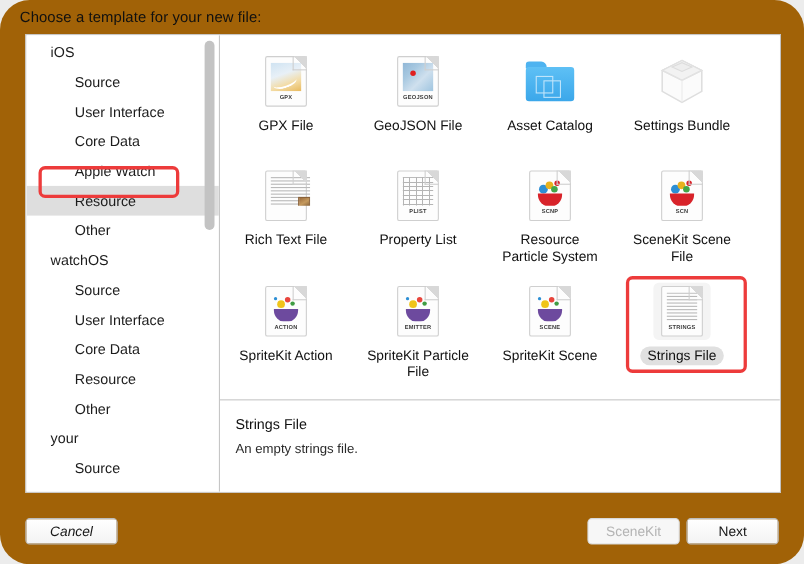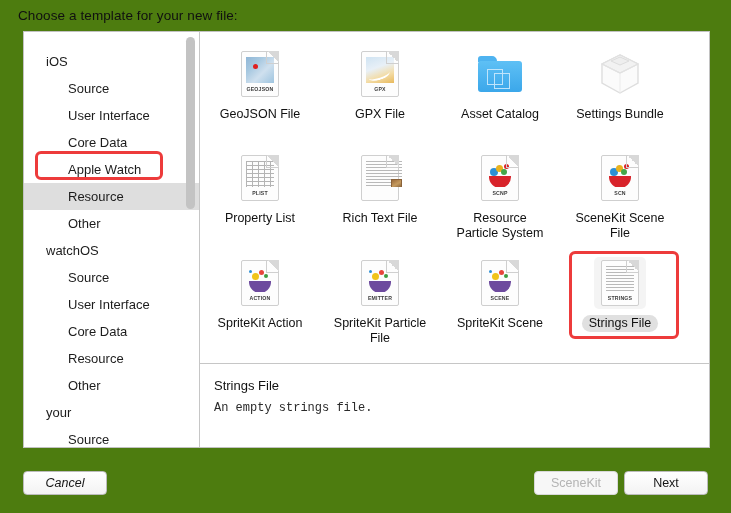--- a/index.html
+++ b/index.html
@@ -6,21 +6,22 @@
   html, body {
     width: 731px; height: 513px;
     font-family: "Liberation Sans", sans-serif;
     background: #ececec;
     overflow: hidden;
     -webkit-font-smoothing: antialiased;
   }
   .dialog {
     position: relative;
     width: 731px; height: 513px;
-    background: #4d7c0f;
+    background: #a16207;
+    border-radius: 27px;
   }
   .dialog-header {
     position: absolute;
     left: 18px; top: 8px;
     font-size: 13.5px;
     color: #101010;
     letter-spacing: 0.1px;
   }
   .content-frame {
     position: absolute;
@@ -33,21 +34,21 @@
   }
   
   .sidebar {
     position: relative;
     width: 176px;
     height: 100%;
     background: #ffffff;
     border-right: 1px solid #c6c6c6;
     overflow: hidden;
   }
-  .sb-list { position: relative; padding-top: 16px; }
+  .sb-list { position: relative; padding-top: 2px; }
   .sb-row {
     position: relative;
     height: 27px;
     line-height: 27px;
     font-size: 13px;
     color: #1c1c1c;
     white-space: nowrap;
   }
   .sb-row.group { padding-left: 22px; }
   .sb-row.child { padding-left: 44px; }
@@ -235,21 +236,21 @@
   
   .bundle { position: relative; width: 44px; height: 42px; }
   
   .desc-pane {
     border-top: 1px solid #c6c6c6;
     flex: 1;
     padding: 14px 18px 0 14px;
     background: #fff;
   }
   .desc-title { font-size: 13px; color: #111; margin-bottom: 8px; }
-  .desc-body { font-size: 12px; color: #2a2a2a; font-family: Liberation Mono, monospace; }
+  .desc-body { font-size: 12px; color: #2a2a2a; }
   
   .footer { position: absolute; left: 0; right: 0; bottom: 0; height: 60px; }
   .btn {
     position: absolute;
     height: 24px;
     font-size: 12.5px;
     font-family: "Liberation Sans", sans-serif;
     color: #161616;
     background: linear-gradient(#ffffff, #f3f3f3);
     border: 1px solid #bcbcbc;
@@ -307,41 +308,41 @@
       </div>
     </div>
 
     <div class="right-pane">
       <div class="grid-area" id="grid-area">
           <div class="tpl-row r1">
             <div class="tpl-cell">
               <div class="icon-box">
                 <div class="doc">
                   <div class="doc-art">
+                    <div class="gpx-art">
+                      <span class="swoosh"></span>
+                    </div>
+                  </div>
+                  <div class="doc-tag">GPX</div>
+                </div>
+              </div>
+              <div class="tpl-label">GPX File</div>
+            </div>
+            <div class="tpl-cell">
+              <div class="icon-box">
+                <div class="doc">
+                  <div class="doc-art">
                     <div class="map-art">
                       <span class="pin"></span>
                     </div>
                   </div>
                   <div class="doc-tag">GEOJSON</div>
                 </div>
               </div>
               <div class="tpl-label">GeoJSON File</div>
-            </div>
-            <div class="tpl-cell">
-              <div class="icon-box">
-                <div class="doc">
-                  <div class="doc-art">
-                    <div class="gpx-art">
-                      <span class="swoosh"></span>
-                    </div>
-                  </div>
-                  <div class="doc-tag">GPX</div>
-                </div>
-              </div>
-              <div class="tpl-label">GPX File</div>
             </div>
             <div class="tpl-cell">
               <div class="icon-box">
                 <div class="folder">
                   <span class="tab"></span>
                   <span class="body"></span>
                   <span class="sq sq1"></span>
                   <span class="sq sq2"></span>
                 </div>
               </div>
@@ -357,48 +358,48 @@
                     <path d="M22,20 L22,40" fill="none" stroke="#ebebeb" stroke-width="1"></path>
                   </svg></div>
               </div>
               <div class="tpl-label">Settings Bundle</div>
             </div>
           </div>
           <div class="tpl-row r2">
             <div class="tpl-cell">
               <div class="icon-box">
                 <div class="doc">
-                  <div class="doc-art">
-                    <div class="grid-art"></div>
-                  </div>
-                  <div class="doc-tag">PLIST</div>
-                </div>
-              </div>
-              <div class="tpl-label">Property List</div>
-            </div>
-            <div class="tpl-cell">
-              <div class="icon-box">
-                <div class="doc">
                   <div class="doc-art rtf-art">
                     <div class="lines">
                       <i></i>
                       <i></i>
                       <i></i>
                       <i></i>
                       <i></i>
                       <i></i>
                       <i></i>
                       <i></i>
                       <i></i>
                     </div>
                     <span class="thumb"></span>
                   </div>
                 </div>
               </div>
               <div class="tpl-label">Rich Text File</div>
+            </div>
+            <div class="tpl-cell">
+              <div class="icon-box">
+                <div class="doc">
+                  <div class="doc-art">
+                    <div class="grid-art"></div>
+                  </div>
+                  <div class="doc-tag">PLIST</div>
+                </div>
+              </div>
+              <div class="tpl-label">Property List</div>
             </div>
             <div class="tpl-cell">
               <div class="icon-box">
                 <div class="doc">
                   <div class="doc-art">
                     <div class="kit red">
                       <b class="b1"></b>
                       <b class="b2"></b>
                       <b class="b3"></b>
                       <b class="b4"></b>

